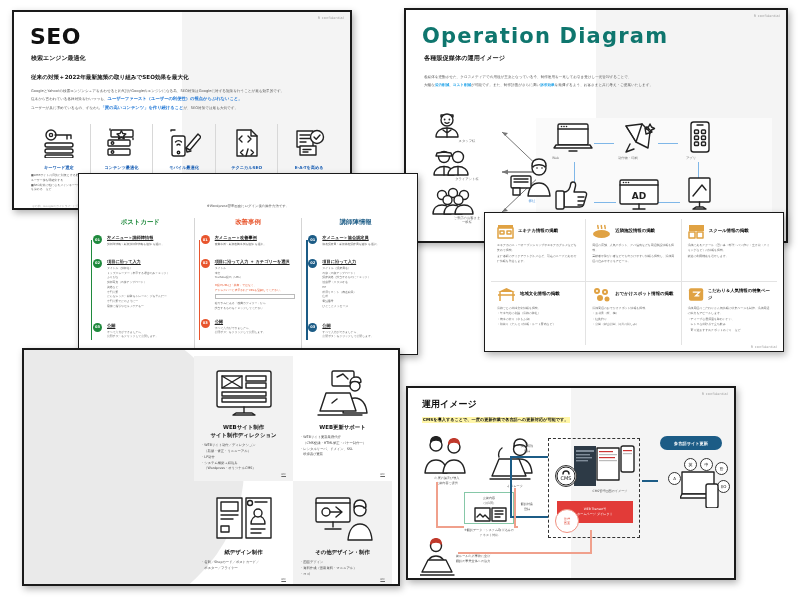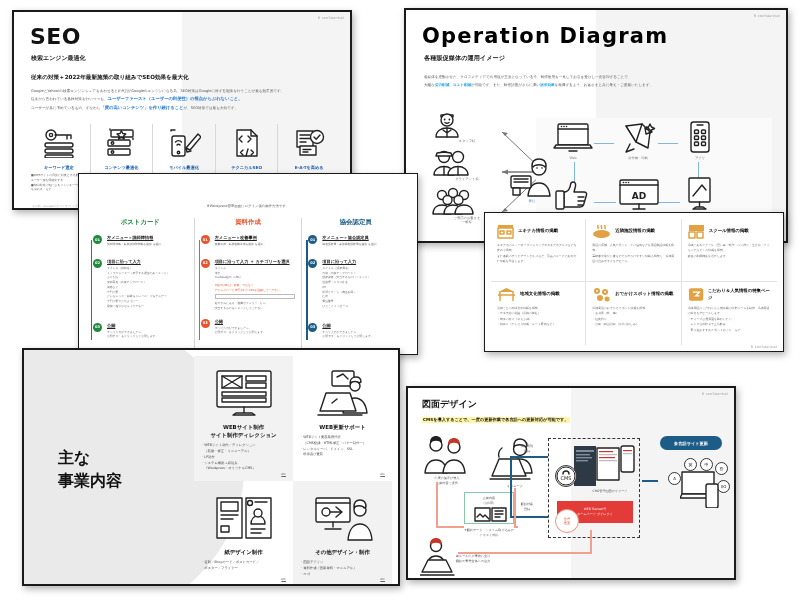--- a/index.html
+++ b/index.html
@@ -37,34 +37,34 @@
              justify-content:center; }
   #seo .cn { font-size:4.2px; font-weight:700; color:#1a5fb4; margin-top:3px; }
   #seo .cb { font-size:2.9px; color:#666; text-align:left; line-height:1.65;
              margin-top:3px; }
   #seo .note { position:absolute; left:18px; top:192px; font-size:2.8px;
                color:#aaa; }
 
   
   #opdia { left:404px; top:8px; width:384px; height:235px; }
   #opdia .title { position:absolute; left:16px; top:14px; font-size:21px;
-                  font-weight:700; letter-spacing:1.2px; color:#000000; }
+                  font-weight:700; letter-spacing:1.2px; color:#0f766e; }
   #opdia .sub { position:absolute; left:18px; top:44px; font-size:6.2px;
                 font-weight:700; color:#222; }
   #opdia .body { position:absolute; left:18px; top:64px; right:14px;
                  font-size:3.6px; line-height:2.1; color:#555; }
   #opdia .hl { color:#1fa2e8; font-weight:700; }
   #opdia .persons { position:absolute; left:26px; top:100px; width:70px; }
   #opdia .pgroup { text-align:center; margin-bottom:5px; }
   #opdia .plab { font-size:3.3px; color:#666; margin-top:1px; line-height:1.35; }
   #opdia .panel { position:absolute; left:130px; top:108px; right:14px;
                   height:112px; background:#fafafa; }
   #opdia .center { position:absolute; left:103px; top:148px; text-align:center; }
   #opdia .clab { font-size:3.3px; color:#4a90d9; margin-top:1px; }
-  #opdia .node { position:absolute; text-align:center; }
+  #opdia .node { position:absolute; text-align:left; }
   #opdia .nlab { font-size:3.3px; color:#777; margin-top:2px; }
   #opdia .lnk { position:absolute; background:#7fb7e8; }
 
   
   #wpm { left:78px; top:173px; width:340px; height:182px; border-width:1px; }
   #wpm .bar { position:absolute; left:0; right:0; top:0; height:22px;
               background:#101010; color:#fff; display:flex; align-items:center;
               justify-content:center; font-size:8.5px; font-weight:700;
               letter-spacing:.6px; }
   #wpm .note { position:absolute; left:0; right:0; top:30px; text-align:center;
@@ -426,21 +426,21 @@
         </div>
         <div class="step" style="margin-top:14px">
           <div class="dot" style="background:#1f8a3d">03</div>
           <div class="st">公開</div>
           <div class="sd" style="white-space:pre-line">すべて入力ができましたら、
 公開ボタンをクリックして公開します。</div>
         </div>
       </div>
 
       <div class="col">
-        <div class="ch" style="color:#e8552d">資料作成</div>
+        <div class="ch" style="color:#e8552d">改善事例</div>
         <div class="rail" style="top:22px;height:100px;background:#e8552d"></div>
         <div class="step">
           <div class="dot" style="background:#e8552d">01</div>
           <div class="st">左メニュー＞改善事例</div>
           <div class="sd">改善事例＞新規改善事例を追加 を選択。</div>
         </div>
         <div class="step" style="margin-top:12px">
           <div class="dot" style="background:#e8552d">02</div>
           <div class="st">項目に沿って入力 ＋ カテゴリーを選択</div>
           <div class="sd" style="white-space:pre-line">タイトル
@@ -454,21 +454,21 @@
         </div>
         <div class="step" style="margin-top:8px">
           <div class="dot" style="background:#e8552d">03</div>
           <div class="st">公開</div>
           <div class="sd" style="white-space:pre-line">すべて入力ができましたら、
 公開ボタンをクリックして公開します。</div>
         </div>
       </div>
 
       <div class="col">
-        <div class="ch" style="color:#1c5c86">協会認定員</div>
+        <div class="ch" style="color:#1c5c86">講師陣情報</div>
         <div class="rail" style="top:22px;height:100px;background:#1c5c86"></div>
         <div class="step">
           <div class="dot" style="background:#1c5c86">01</div>
           <div class="st">左メニュー＞協会認定員</div>
           <div class="sd">協会認定員＞新規協会認定員を追加 を選択。</div>
         </div>
         <div class="step" style="margin-top:12px">
           <div class="dot" style="background:#1c5c86">02</div>
           <div class="st">項目に沿って入力</div>
           <div class="sd" style="white-space:pre-line">タイトル（認定員名）
@@ -572,24 +572,20 @@
         <div class="b" style="white-space:pre-line">沿線周辺のこだわりさん気情報の特集ページを制作。沿線周辺の魅力をアピールします。
 ・ディープな居酒屋を味わいたい、
 　レトロな純喫茶で立ち飲み
 　寄り道おすすめスポットめぐり　など</div>
       </div>
     </div>
   </div>
 
   <div class="slide shadow" id="biz">
     <div class="circle"></div>
-    <div class="big">
-      <div>主な</div>
-      <div>事業内容</div>
-    </div>
     <div class="grid">
 
       <div class="cell g">
         <div class="ic">
           <svg width="62" height="50" viewBox="0 0 62 50">
               <rect class="slf" x="4" y="2" width="54" height="36" rx="2"></rect>
               <rect class="sl" x="9" y="7" width="20" height="12"></rect>
               <path class="sl" d="M9 7l20 12M29 7L9 19"></path>
               <rect class="sl" x="33" y="7" width="20" height="5" fill="#e8a0a0"></rect>
               <rect class="sl" x="33" y="14" width="20" height="5" fill="#e8a0a0"></rect>
@@ -676,21 +672,21 @@
 ・資料作成（営業資料・マニュアル）
 ・ロゴ</div>
         <div class="etc">etc</div>
       </div>
     </div>
   </div>
 
   <div class="slide shadow" id="ops">
     <div class="halfbg"></div>
     <div class="conf">R confidential</div>
-    <div class="title">図面デザイン</div>
+    <div class="title">運用イメージ</div>
     <div class="lead">CMSを導入することで、一度の更新作業で各言語への更新対応が可能です。</div>
 
     <div class="stage">
       <div style="position:absolute;left:6px;top:6px">
         <svg width="48" height="38" viewBox="0 0 48 38">
             <circle class="slf" cx="14" cy="9" r="6"></circle>
             <path d="M8 6c0-4 3-6 6-6s6 2 6 6l-1 1c-1-3-9-3-10 0z" fill="#222"></path>
             <path class="slf" d="M3 37c1-9 5-13 11-13s10 4 11 13z"></path>
             <circle class="slf" cx="32" cy="11" r="6"></circle>
             <path d="M26 8c0-4 3-6 6-6s6 2 6 6l-1 1c-1-3-9-3-10 0z" fill="#c0392b"></path>

